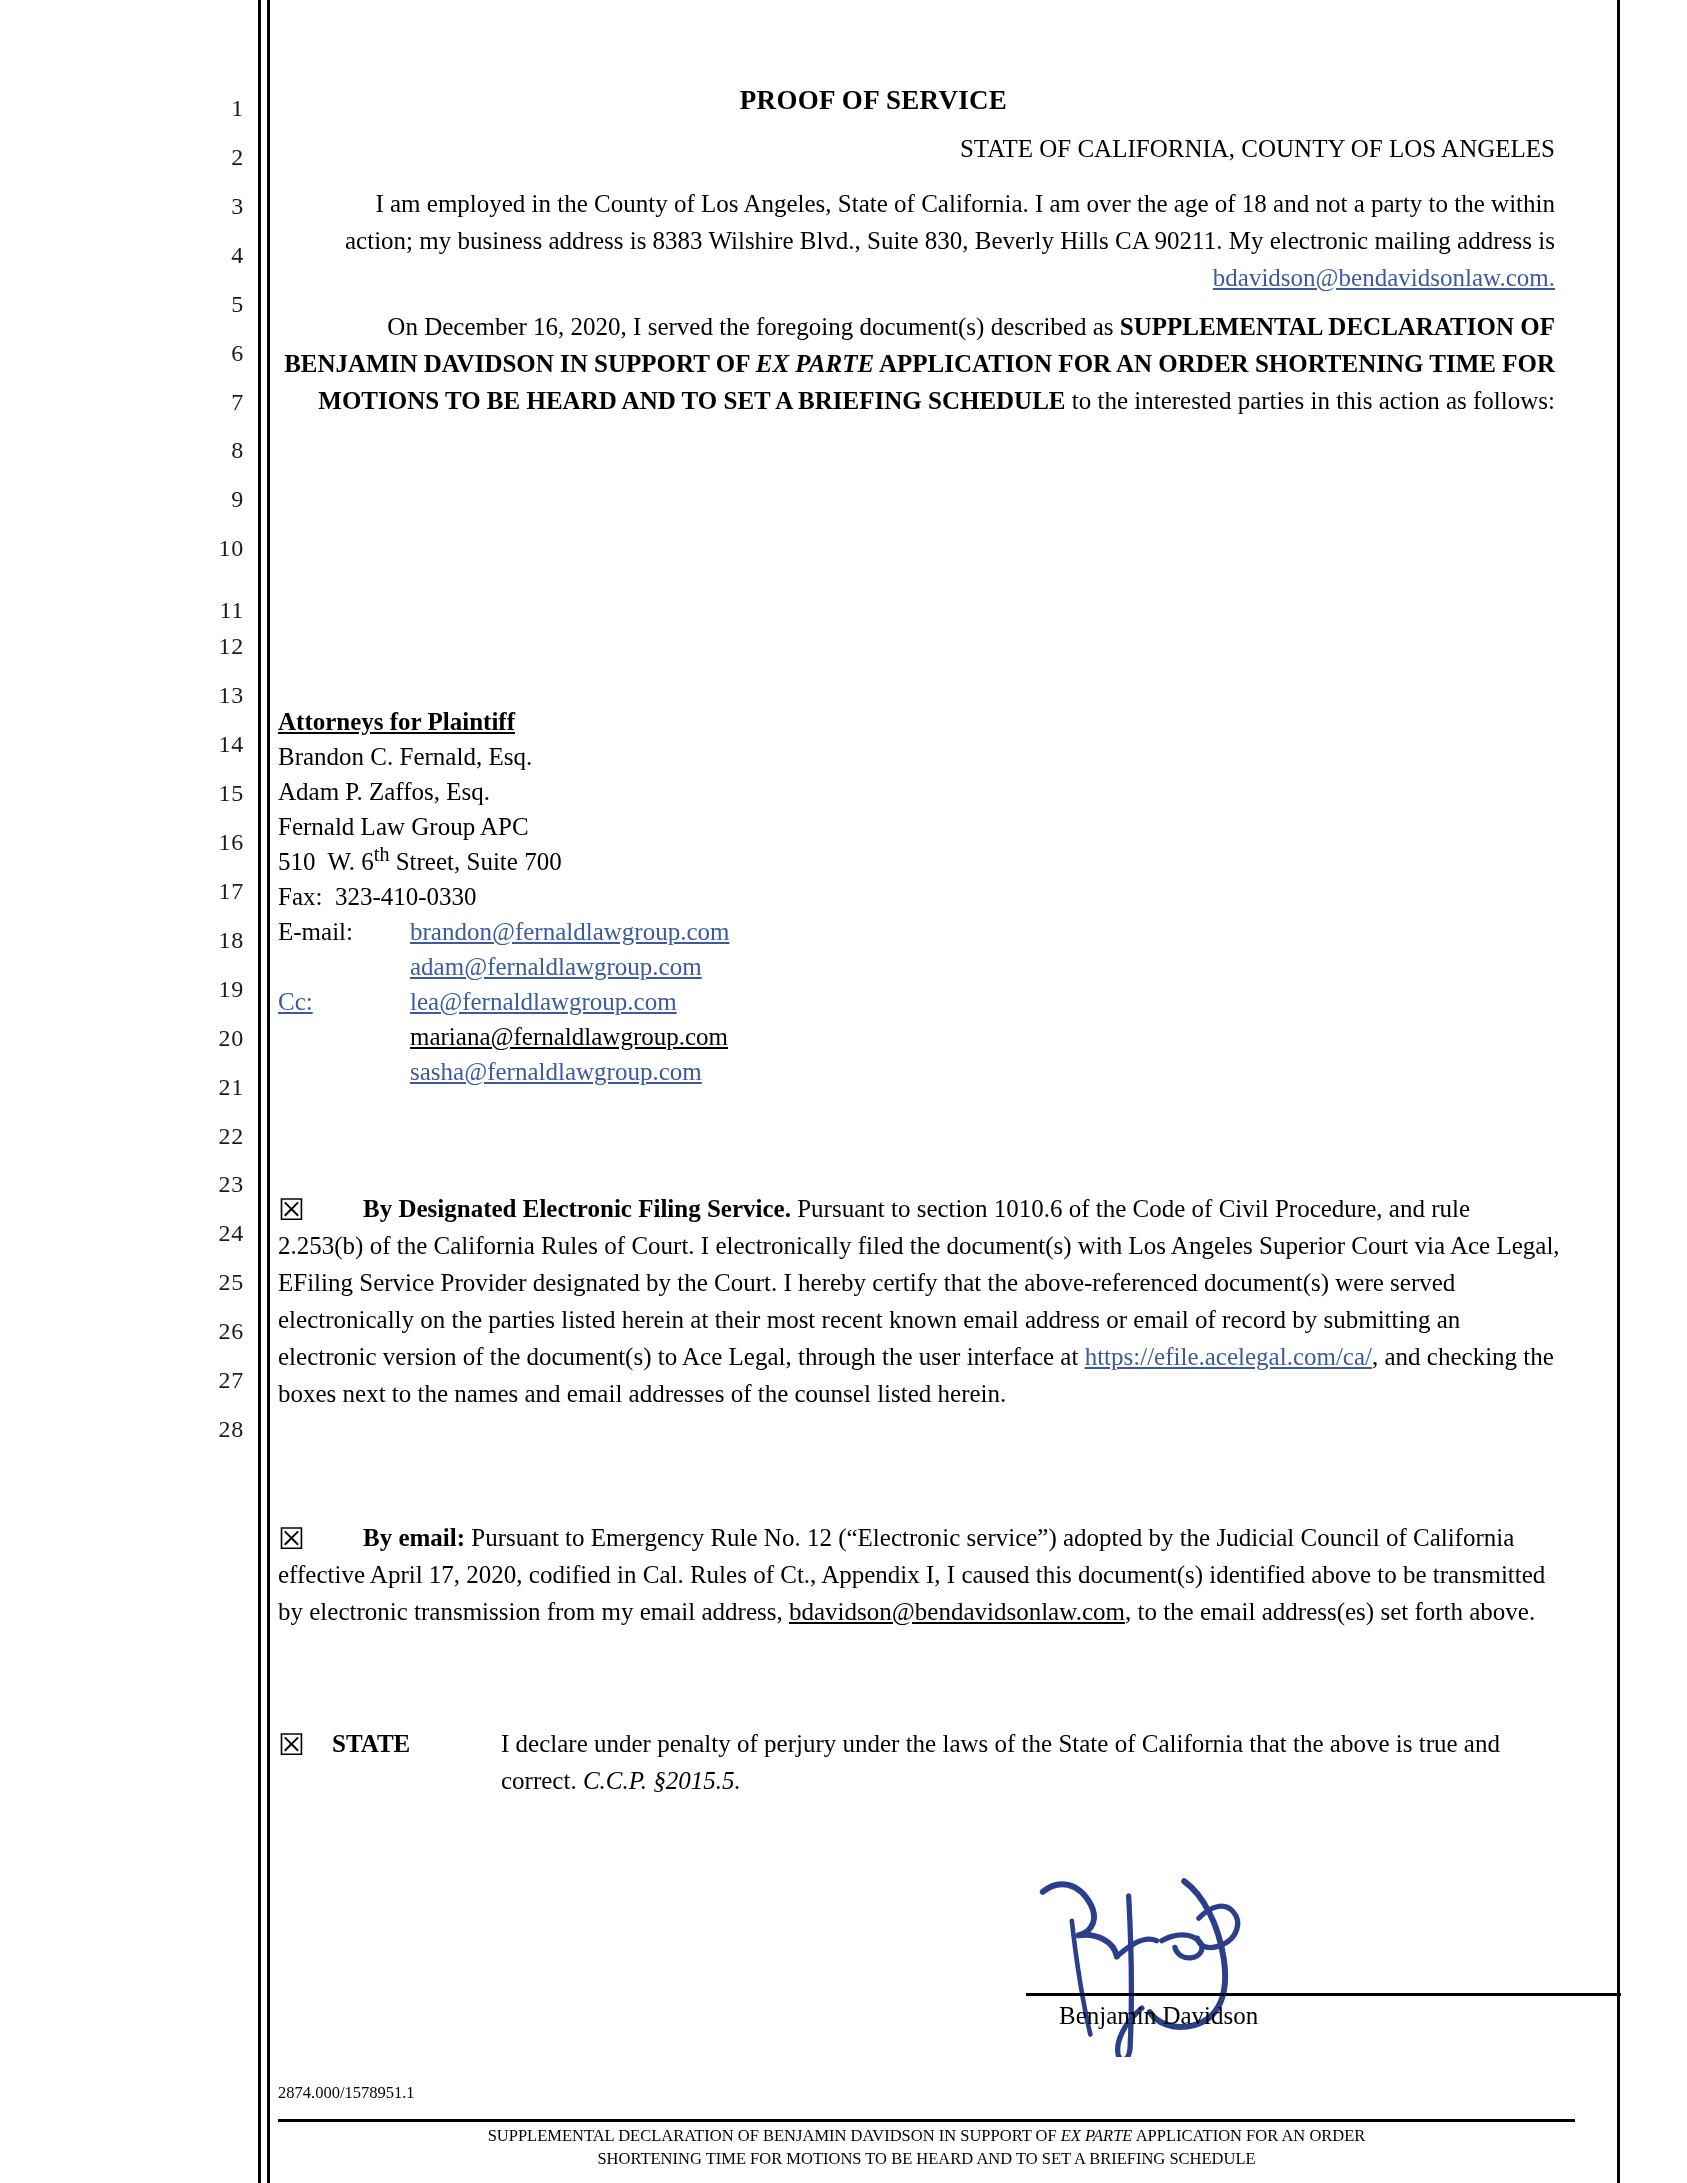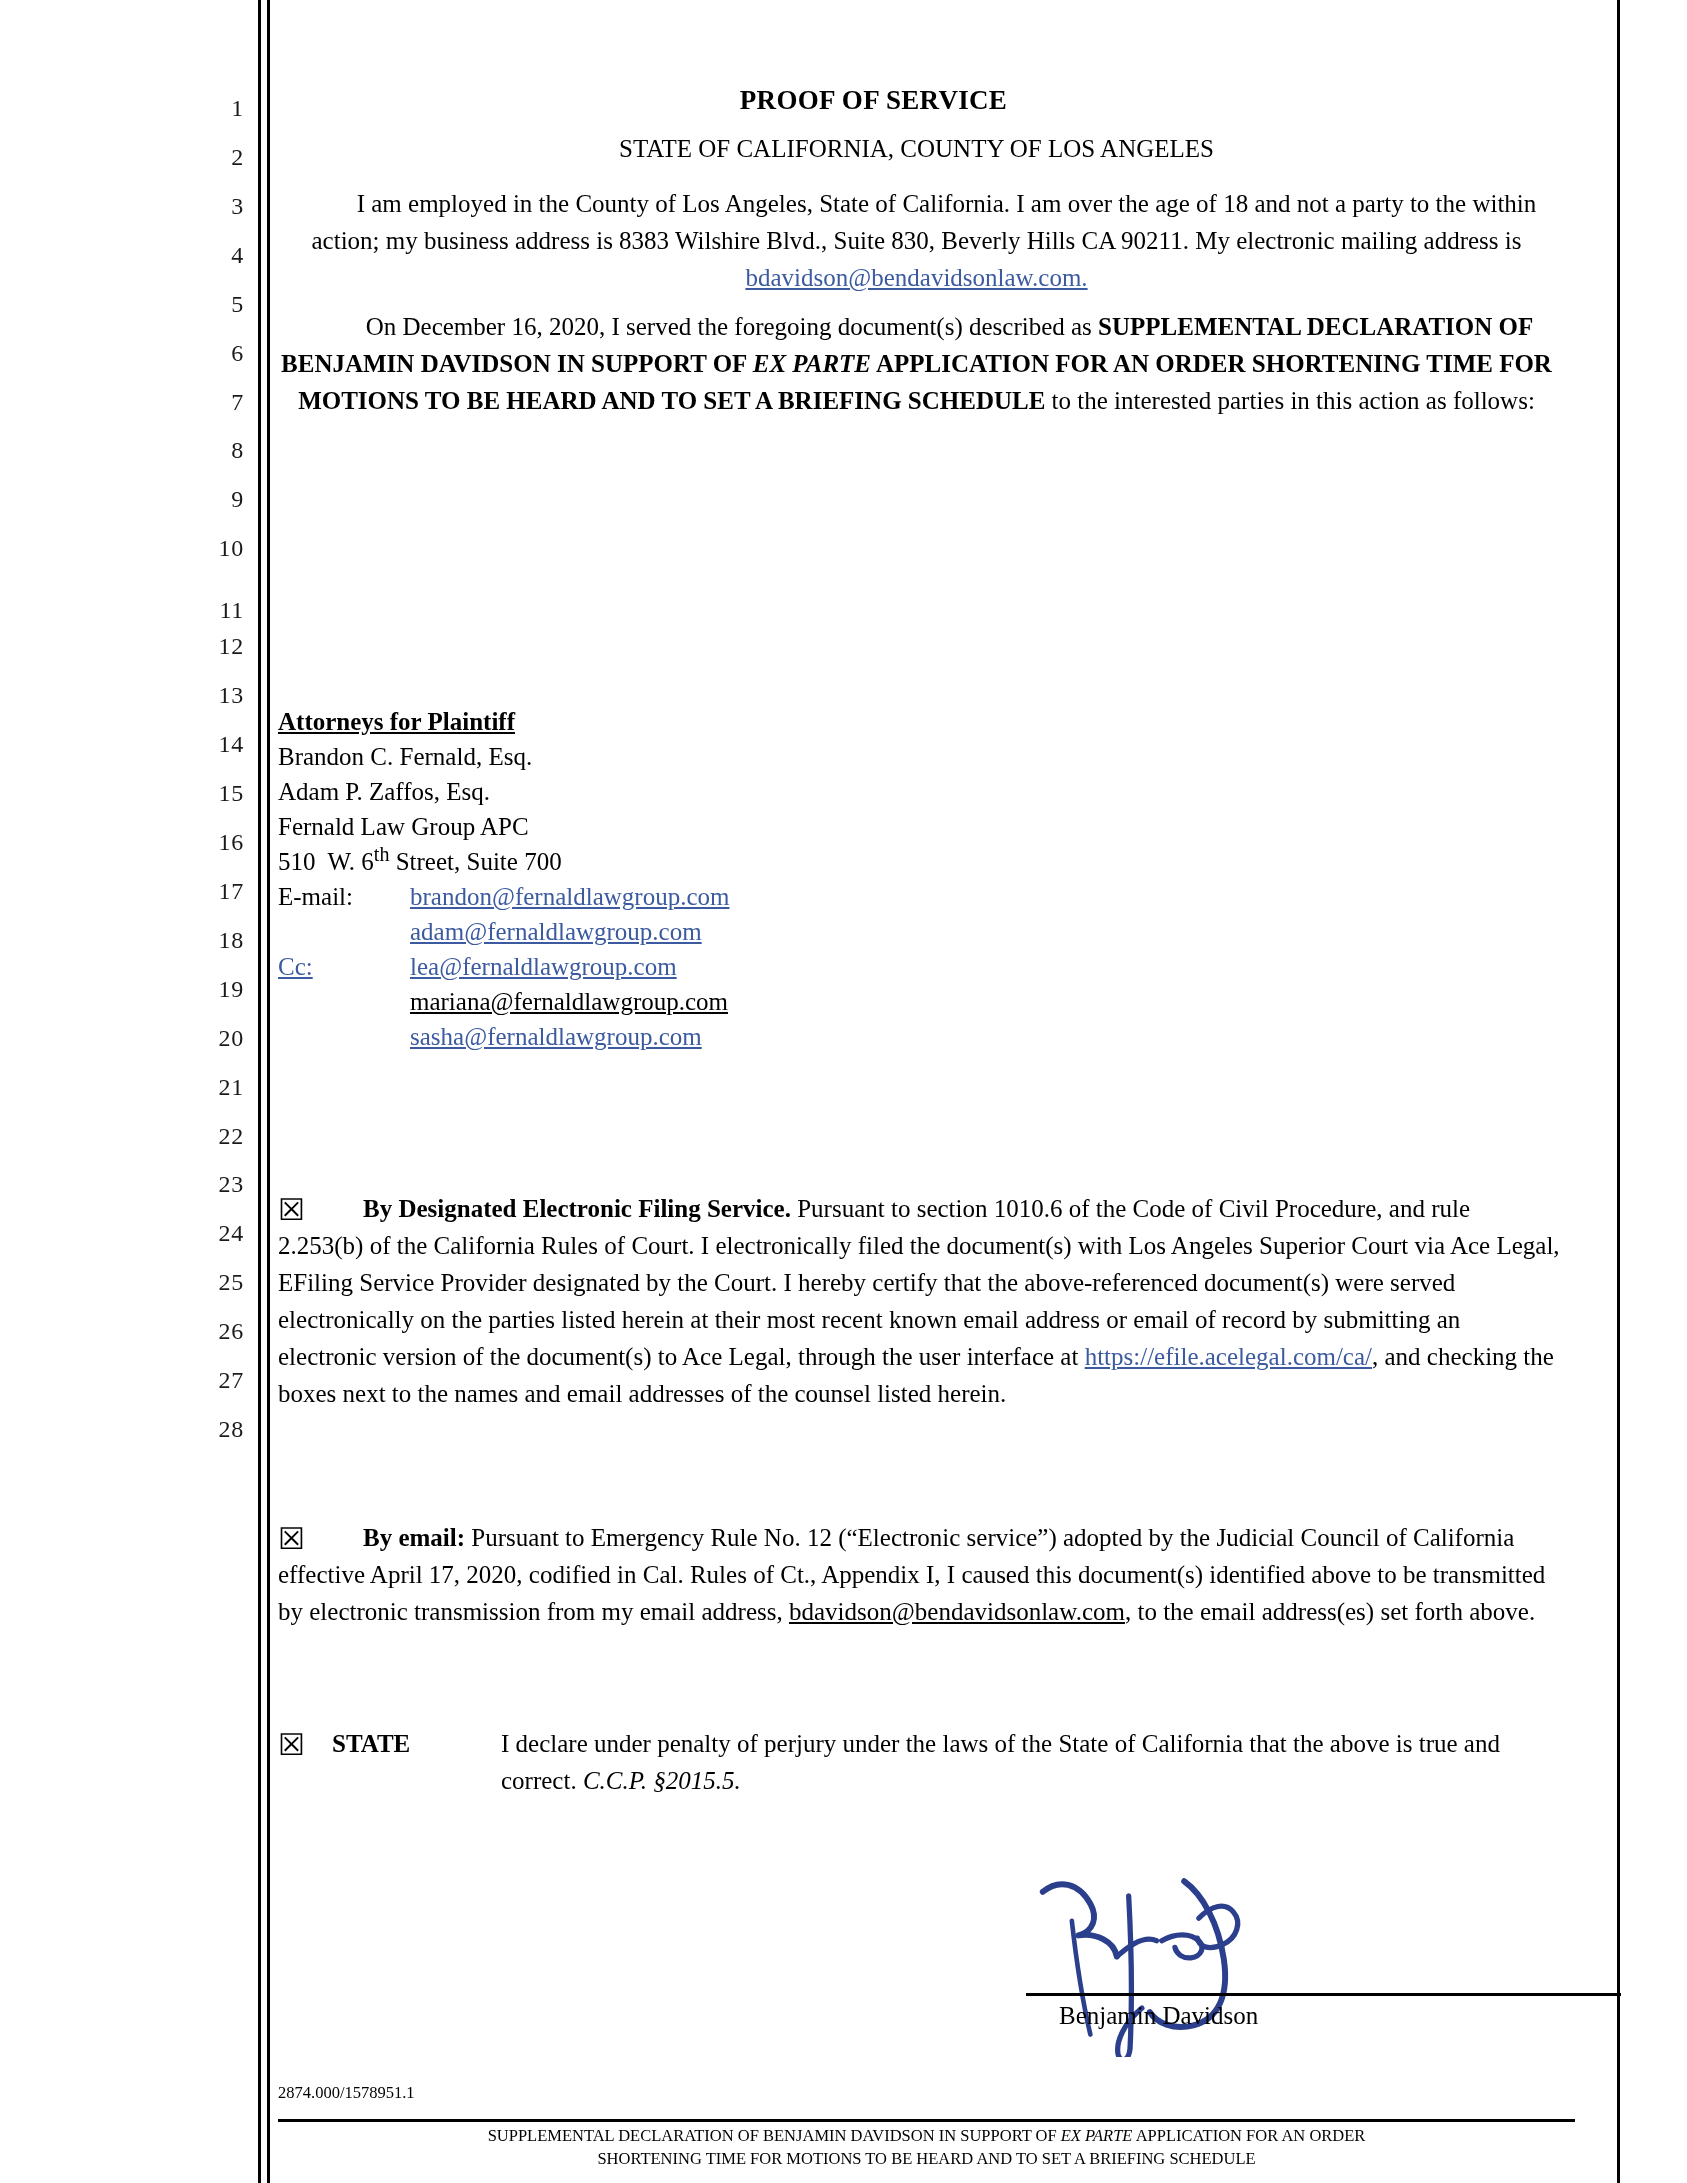--- a/index.html
+++ b/index.html
@@ -69,21 +69,21 @@
     font-weight: bold;
     letter-spacing: 0.3px;
   }
 
   .para {
     position: absolute;
     left: 0;
     width: 1277px;
     font-size: 25px;
     line-height: 37px;
-    text-align: center;
+    text-align: right;
   }
   .indent-first { text-indent: 60px; }
   .indent-first-2 { text-indent: 66px; }
 
   b, .b { font-weight: bold; }
   i, .i { font-style: italic; }
   .link {
     color: #3b5aa0;
     text-decoration: underline;
   }
@@ -250,20 +250,21 @@
     <div class="para indent-first" style="top:185px;"><span>I am employed in the County of Los Angeles, State of California.  I am over the age of 18 and not a party to the within action; my business address is 8383 Wilshire Blvd., Suite 830, Beverly Hills CA 90211.  My electronic mailing address is </span><span class="link">bdavidson@bendavidsonlaw.com.</span></div>
 
     <div class="para indent-first-2" style="top:308px;"><span>On December 16, 2020, I served the foregoing document(s) described as </span><b>SUPPLEMENTAL DECLARATION OF BENJAMIN DAVIDSON IN SUPPORT OF </b><b><i>EX PARTE</i></b><b> APPLICATION FOR AN ORDER SHORTENING TIME FOR MOTIONS TO BE HEARD AND TO SET A BRIEFING SCHEDULE</b><span> to the interested parties in this action as follows:</span></div>
 
     <div id="service-block">
       <div class="hdr" style="display:inline-block;">Attorneys for Plaintiff</div>
       <div class="addr-line">Brandon C. Fernald, Esq.</div>
       <div class="addr-line">Adam P. Zaffos, Esq.</div>
       <div class="addr-line">Fernald Law Group APC</div>
       <div class="addr-line"><span>510  W. 6</span><sup class="ord">th</sup><span> Street, Suite 700</span></div>
+      <div class="addr-line">Fax:  323-410-0330</div>
 
       <div class="em-row"><span class="em-label">E-mail:</span><span class="link">brandon@fernaldlawgroup.com</span></div>
       <div class="em-row"><span class="em-label"></span><span class="link">adam@fernaldlawgroup.com</span></div>
       <div class="em-row"><span class="em-label link">Cc:</span><span class="link">lea@fernaldlawgroup.com</span></div>
       <div class="em-row"><span class="em-label"></span><span class="ulink">mariana@fernaldlawgroup.com</span></div>
       <div class="em-row"><span class="em-label"></span><span class="link">sasha@fernaldlawgroup.com</span></div>
     </div>
 
     <div class="cb-para" style="top:1190px;"><span class="cbx">☒</span><span class="cb-head"></span><b>By Designated Electronic Filing Service.</b><span>  Pursuant to section 1010.6 of the Code of Civil Procedure, and rule 2.253(b) of the California Rules of Court. I electronically filed the document(s) with Los Angeles Superior Court via Ace Legal, EFiling Service Provider designated by the Court. I hereby certify that the above-referenced document(s) were served electronically on the parties listed herein at their most recent known email address or email of record by submitting an electronic version of the document(s) to Ace Legal, through the user interface at </span><span class="link">https://efile.acelegal.com/ca/</span><span>, and checking the boxes next to the names and email addresses of the counsel listed herein.</span></div>
 

